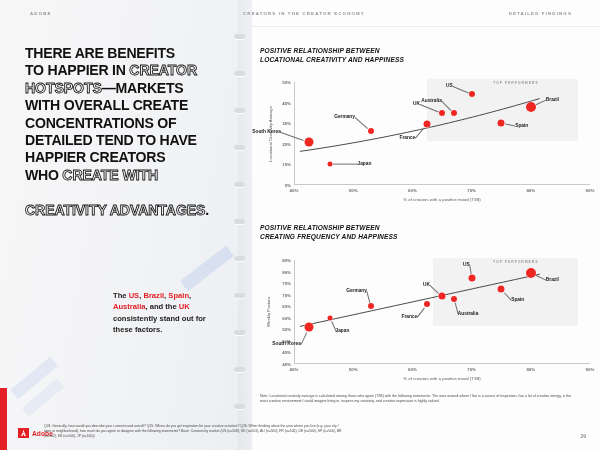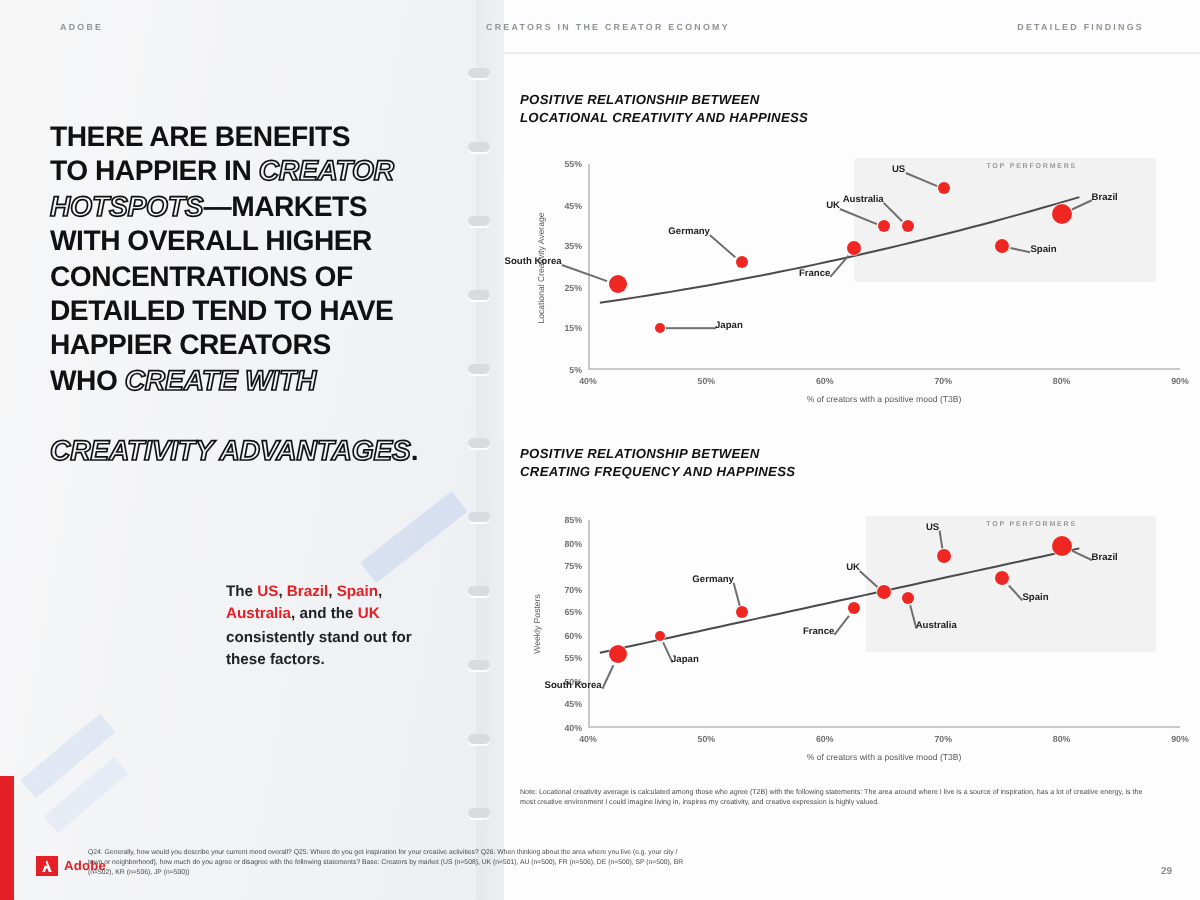--- a/index.html
+++ b/index.html
@@ -34,26 +34,26 @@
 
   
   .hdr{position:absolute;top:11px;font-size:4.4px;letter-spacing:1.15px;color:#8e9197;text-transform:uppercase;font-weight:600;}
   .hdr-left{left:30px;}
   .hdr-mid{left:243px;}
   .hdr-right{right:28px;}
   .hdr-rule{position:absolute;top:26px;left:252px;right:0;height:1px;background:#ececec;}
 
   
   .headline{
-    position:absolute;left:25px;top:60px;width:205px;
+    position:absolute;left:25px;top:45px;width:205px;
     font-size:14.1px;line-height:17.4px;font-weight:800;
     letter-spacing:-0.25px;color:#111;
   }
   .outline{
-    font-style:italic;font-weight:800;
+    font-weight:800;
     color:transparent;
     -webkit-text-stroke:0.85px #111;
     letter-spacing:-0.1px;
   }
 
   
   .callout{position:absolute;left:113px;top:290px;width:112px;font-size:7.6px;line-height:11.4px;color:#232323;font-weight:600;}
   .callout b{color:#e41f26;font-weight:800;}
 
   
@@ -112,21 +112,21 @@
 
   <div class="hdr hdr-left">ADOBE</div>
   <div class="hdr hdr-mid">CREATORS IN THE CREATOR ECONOMY</div>
   <div class="hdr hdr-right">DETAILED FINDINGS</div>
   <div class="hdr-rule"></div>
 
   <div class="headline">
     <span>THERE ARE BENEFITS</span><br>
     <span>TO HAPPIER IN </span><span class="outline">CREATOR</span><br>
     <span class="outline">HOTSPOTS</span><span>—MARKETS</span><br>
-    <span>WITH OVERALL HIGHER</span><br>
+    <span>WITH OVERALL CREATE</span><br>
     <span>CONCENTRATIONS OF</span><br>
     <span>DETAILED TEND TO HAVE</span><br>
     <span>HAPPIER CREATORS</span><br>
     <span>WHO </span><span class="outline">CREATE WITH</span><br>
     <br>
     <span class="outline">CREATIVITY ADVANTAGES</span><span>.</span>
   </div>
 
   <div class="callout">
     <span>The </span><b>US</b><span>, </span><b>Brazil</b><span>, </span><b>Spain</b><span>, </span><b>Australia</b><span>, and the </span><b>UK</b><span> consistently stand out for these factors.</span>

